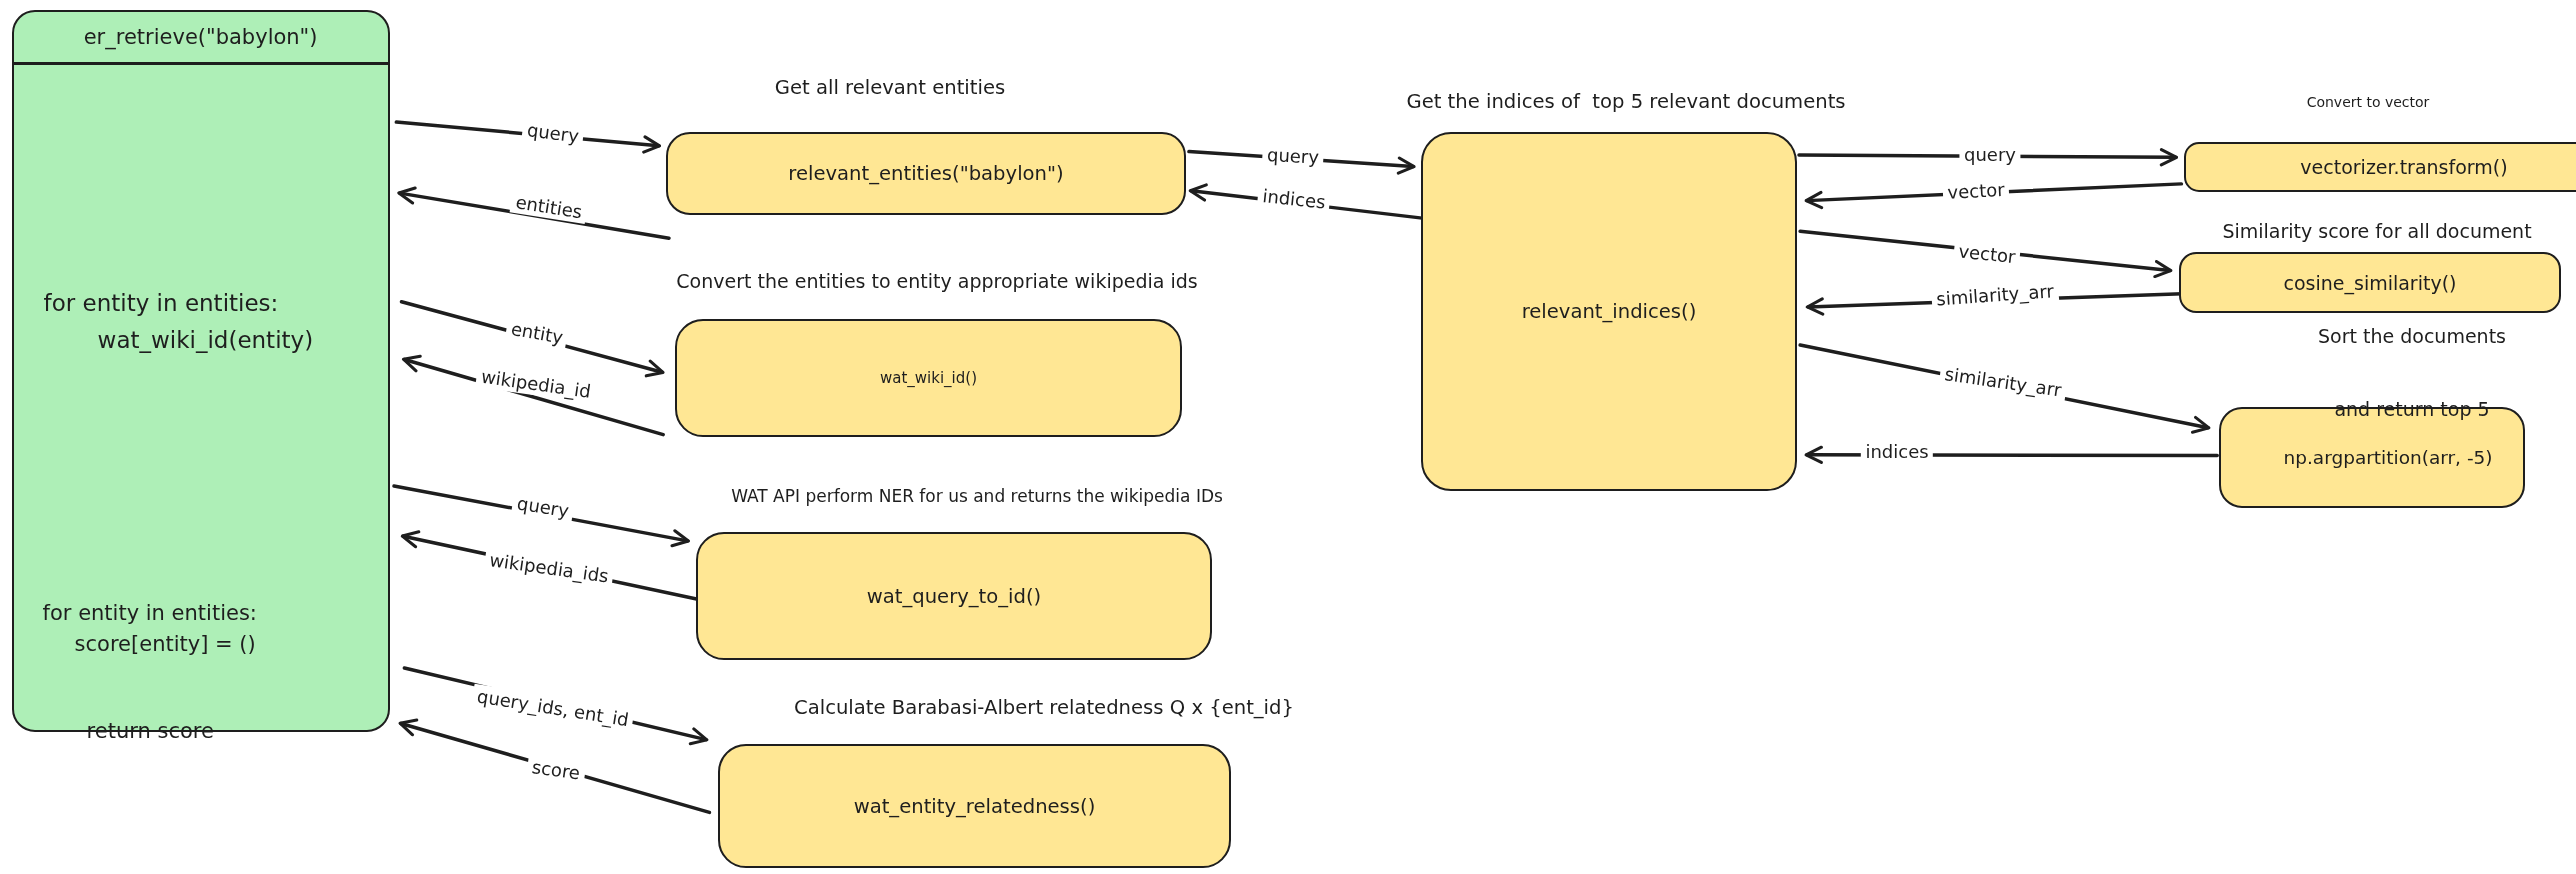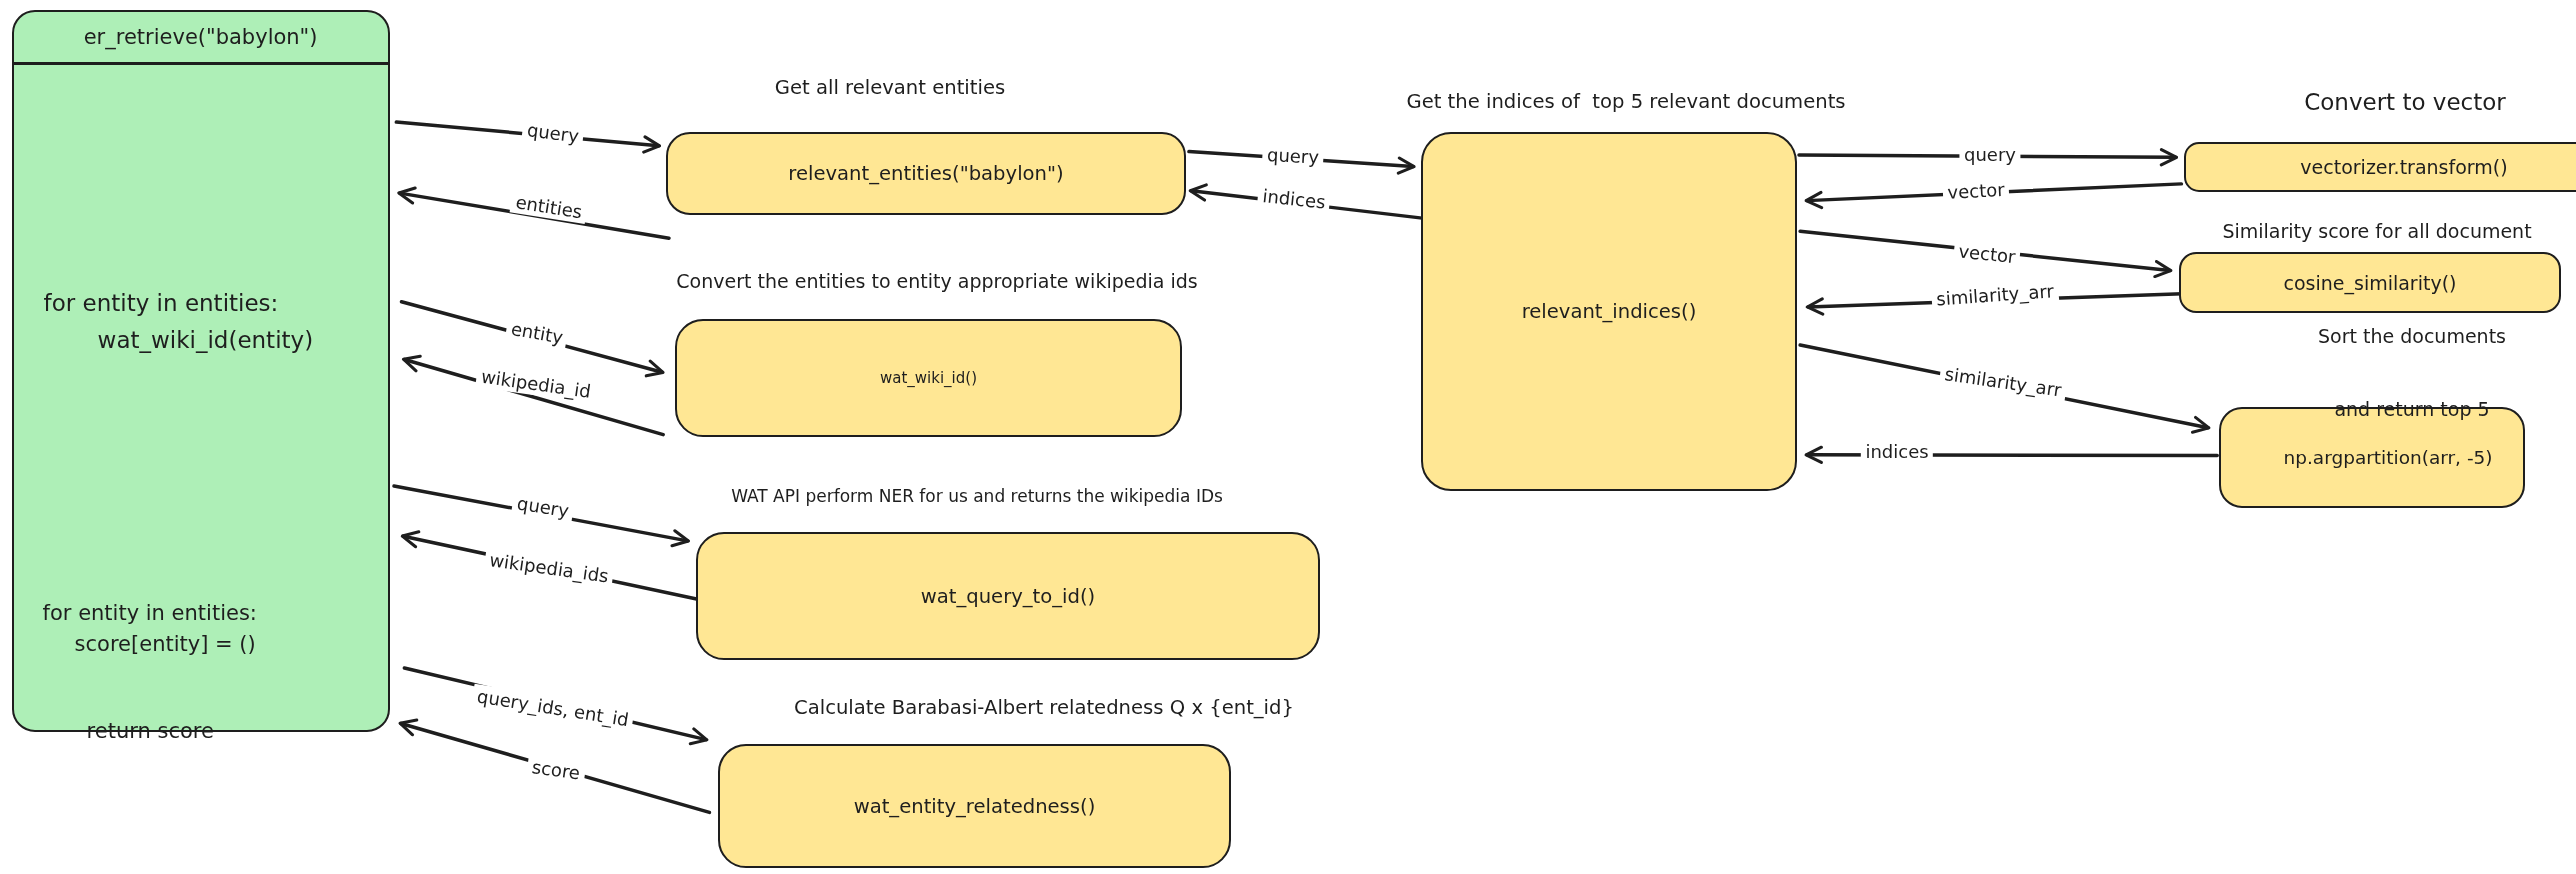--- a/index.html
+++ b/index.html
@@ -115,21 +115,21 @@
     <span class="class-line" style="left:61px; top:620px; font-size:21px;">score[entity] = ()</span>
     <span class="class-line" style="left:73px; top:677px; font-size:21px;margin-top:30px;">return score</span>
   </div>
 
   <div class="node" style="left:666px; top:132px; width:520px; height:83px; border-radius:24px; font-size:19.6px;">
     <span>relevant_entities("babylon")</span>
   </div>
   <div class="node" style="left:675px; top:319px; width:507px; height:118px; border-radius:28px; font-size:15px;">
     <span>wat_wiki_id()</span>
   </div>
-  <div class="node" style="left:696px; top:532px; width:624px; height:128px; border-radius:28px; font-size:19.6px;text-align:center;">
+  <div class="node" style="left:696px; top:532px; width:516px; height:128px; border-radius:28px; font-size:19.6px;text-align:center;">
     <span>wat_query_to_id()</span>
   </div>
   <div class="node" style="left:718px; top:744px; width:513px; height:124px; border-radius:28px; font-size:19.6px;">
     <span>wat_entity_relatedness()</span>
   </div>
   <div class="node" style="left:1421px; top:132px; width:376px; height:359px; border-radius:30px; font-size:19.6px;">
     <span>relevant_indices()</span>
   </div>
   <div class="node" style="left:2184px; top:142px; width:440px; height:50px; border-radius:15px; font-size:19px;">
     <span>vectorizer.transform()</span>
@@ -139,21 +139,21 @@
   </div>
   <div class="node" style="left:2219px; top:407px; width:306px; height:101px; border-radius:23px; font-size:18.5px;padding-left:32px;">
     <span>np.argpartition(arr, -5)</span>
   </div>
 
   <div class="node-title" style="left:890px; top:88px; font-size:19.6px;">Get all relevant entities</div>
   <div class="node-title" style="left:937px; top:281px; font-size:19px;">Convert the entities to entity appropriate wikipedia ids</div>
   <div class="node-title" style="left:977px; top:497px; font-size:17px;">WAT API perform NER for us and returns the wikipedia IDs</div>
   <div class="node-title" style="left:1044px; top:708px; font-size:19.6px;">Calculate Barabasi-Albert relatedness Q x {ent_id}</div>
   <div class="node-title" style="left:1626px; top:102px; font-size:19.6px;">Get the indices of  top 5 relevant documents</div>
-  <div class="node-title" style="left:2368px; top:103px; font-size:23px;margin-left:37px;">Convert to vector</div>
+  <div class="node-title" style="left:2368px; top:103px; font-size:14px;">Convert to vector</div>
   <div class="node-title" style="left:2377px; top:231px; font-size:19px;">Similarity score for all document</div>
   <div class="node-title" style="left:2370px; top:372px; font-size:19px;margin-left:42px;">
     <span style="display:block;">Sort the documents</span>
     <span style="display:block;">and return top 5</span>
   </div>
 
   <div class="edge-label" style="left:553px; top:133px; transform:translate(-50%,-50%) rotate(7deg);">query</div>
   <div class="edge-label" style="left:549px; top:207px; transform:translate(-50%,-50%) rotate(9deg);">entities</div>
   <div class="edge-label" style="left:537px; top:333px; transform:translate(-50%,-50%) rotate(10deg);">entity</div>
   <div class="edge-label" style="left:536px; top:384px; transform:translate(-50%,-50%) rotate(8deg);">wikipedia_id</div>

